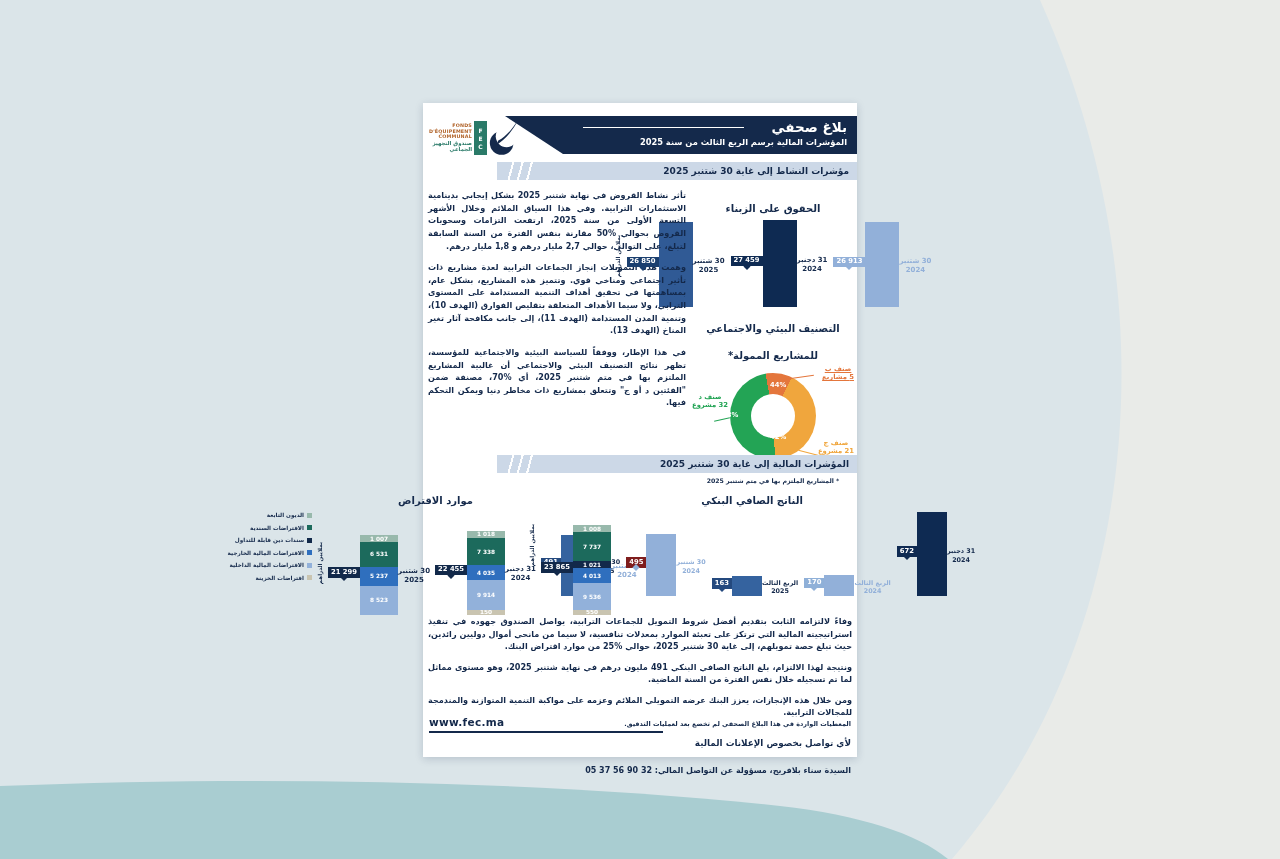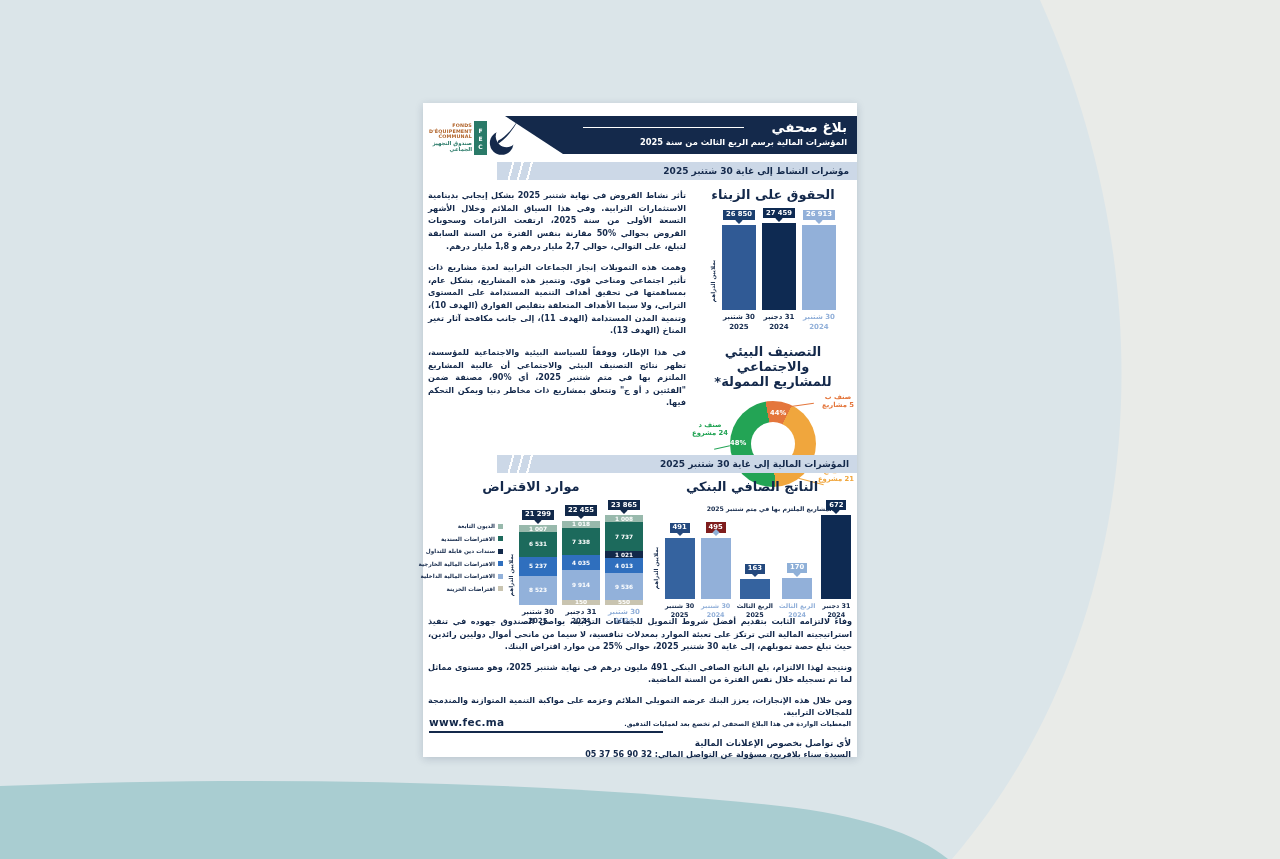--- a/index.html
+++ b/index.html
@@ -28,46 +28,46 @@
           align-items:center;padding-right:8px;box-sizing:border-box;font-size:9px;font-weight:700;}
   .secbar::after{content:'';position:absolute;left:8px;top:0;bottom:0;width:30px;
           background:repeating-linear-gradient(105deg,transparent 0 7px,#fff 7px 9px);}
   .secbar1{top:59px;} .secbar2{top:352px;}
   
   .content1{position:absolute;top:84px;right:0;left:0;padding:0 5px;display:flex;gap:8px;}
   .charts1{width:158px;flex:none;}
   .texts{flex:1;}
   .texts p{font-size:8.1px;font-weight:700;line-height:1.56;text-align:justify;margin:2px 0 9px;}
   
-  .ctitle{font-size:13px;font-weight:700;text-align:center;margin:0 0 6px;}
+  .ctitle{font-size:10px;font-weight:700;text-align:center;margin:16px 0 6px;}
   .plotrow{display:flex;direction:ltr;justify-content:center;align-items:flex-end;gap:6px;}
   .ylab{writing-mode:vertical-rl;transform:rotate(180deg);font-size:5.6px;font-weight:700;
         align-self:flex-end;margin-bottom:30px;color:#14294b;}
-  .bwrap{display:flex;flex-direction:column;align-items:center;justify-content:flex-end;}
+  .bwrap{display:flex;flex-direction:row;align-items:center;justify-content:flex-end;}
   .tag{position:relative;color:#fff;font-size:6.8px;font-weight:700;padding:1.5px 3px;margin-bottom:5px;
        white-space:nowrap;line-height:1.1;}
   .notch{position:absolute;left:50%;bottom:-2.4px;width:5px;height:5px;
          transform:translateX(-50%) rotate(45deg);}
   .bar{width:34px;}
   .xlab{font-size:7px;font-weight:700;text-align:center;line-height:1.3;margin-top:3px;direction:rtl;
         white-space:nowrap;}
   #chart-nbi .bar{width:30px;}
   #chart-nbi .xlab{font-size:6.4px;}
   #chart-borrow .bar{width:38px;display:flex;flex-direction:column;}
   .seg{display:flex;align-items:center;justify-content:center;color:#fff;font-size:5.8px;
        font-weight:700;overflow:hidden;flex:none;}
   
   .donut-block{margin-top:12px;}
   .donut-wrap{position:relative;height:104px;margin-top:6px;}
   .donut{position:absolute;left:36px;top:6px;width:86px;height:86px;border-radius:50%;}
   .hole{position:absolute;inset:21px;background:#fff;border-radius:50%;}
   .pct{position:absolute;color:#fff;font-size:6.8px;font-weight:700;direction:ltr;}
-  .pct-b{top:14px;left:76px;} .pct-c{top:66px;left:76px;} .pct-d{top:44px;left:36px;}
+  .pct-b{top:14px;left:76px;} .pct-c{top:66px;left:76px;} .pct-d{top:44px;left:28px;}
   .co{position:absolute;font-size:6.8px;font-weight:700;line-height:1.25;text-align:center;}
-  .co-b{top:-2px;right:-2px;} .co-c{top:72px;right:-2px;} .co-d{top:26px;left:-2px;}
+  .co-b{top:-2px;right:-2px;text-decoration:underline;} .co-c{top:72px;right:-2px;} .co-d{top:26px;left:-2px;}
   .cline{position:absolute;height:1px;}
   .cline-b{left:88px;top:10px;width:32px;transform:rotate(-8deg);}
   .cline-c{left:104px;top:86px;width:26px;transform:rotate(14deg);}
   .cline-d{left:20px;top:52px;width:16px;transform:rotate(-12deg);}
   .fnote{font-size:6.2px;font-weight:700;text-align:center;margin-top:6px;}
   
   .content2{position:absolute;top:376px;right:0;left:0;padding:0 6px;display:flex;gap:10px;}
   .nbicol{width:198px;flex:none;}
   .borcol{flex:1;}
   .b2row{display:flex;direction:ltr;align-items:flex-end;gap:5px;justify-content:flex-end;}
@@ -79,21 +79,21 @@
   .paras{position:absolute;top:512px;right:5px;left:5px;}
   .paras p{font-size:8.1px;font-weight:700;line-height:1.55;text-align:justify;margin:0 0 8px;}
   
   .footer{position:absolute;top:613px;right:6px;left:6px;}
   .footer-top{display:flex;justify-content:space-between;align-items:flex-end;}
   .disc{font-size:6.5px;font-weight:700;}
   .site{font-size:10.5px;font-weight:700;direction:ltr;letter-spacing:.3px;}
   .rule{height:1.6px;background:#14294b;width:234px;margin:3px auto 5px 0;}
   .contact{text-align:right;}
   .ctitle2{font-size:8.8px;font-weight:700;margin:0;}
-  .cline2{font-size:8px;font-weight:700;margin-top:2px;}
+  .cline2{font-size:8px;font-weight:700;margin-top:18px;}
 </style>
 </head>
 <body>
 
 <div class="canvas">
 
   <svg class="bg" viewBox="0 0 1280 859" aria-hidden="true">
     <rect x="0" y="0" width="1280" height="859" fill="#dbe5e9"></rect>
     <path d="M1040,0 L1280,0 L1280,859 L952,859 C1140,640 1175,300 1040,0 Z" fill="#e9ebe8"></path>
     <path d="M0,786 C250,776 540,780 780,806 C860,815 918,834 948,859 L0,859 Z" fill="#a9cdd1"></path>
@@ -181,30 +181,30 @@
             <div class="co co-b" id="co-b" style="color: rgb(228, 118, 60);">
               <div>صنف ب</div>
               <div>5 مشاريع</div>
             </div>
             <div class="co co-c" id="co-c" style="color: rgb(240, 166, 61);">
               <div>صنف ج</div>
               <div>21 مشروع</div>
             </div>
             <div class="co co-d" id="co-d" style="color: rgb(35, 164, 85);">
               <div>صنف د</div>
-              <div>24 مشروع</div>
+              <div>32 مشروع</div>
             </div>
           </div>
           <div class="fnote">* المشاريع الملتزم بها في متم شتنبر 2025</div>
         </div>
       </div>
       <div class="texts">
         <p>تأثر نشاط القروض في نهاية شتنبر 2025 بشكل إيجابي بدينامية الاستثمارات الترابية. وفي هذا السياق الملائم وخلال الأشهر التسعة الأولى من سنة 2025، ارتفعت التزامات وسحوبات القروض بحوالي %50 مقارنة بنفس الفترة من السنة السابقة لتبلغ، على التوالي، حوالي 2,7 مليار درهم و 1,8 مليار درهم.</p>
         <p>وهمت هذه التمويلات إنجاز الجماعات الترابية لعدة مشاريع ذات تأثير اجتماعي ومناخي قوي. وتتميز هذه المشاريع، بشكل عام، بمساهمتها في تحقيق أهداف التنمية المستدامة على المستوى الترابي، ولا سيما الأهداف المتعلقة بتقليص الفوارق (الهدف 10)، وتنمية المدن المستدامة (الهدف 11)، إلى جانب مكافحة آثار تغير المناخ (الهدف 13).</p>
-        <p>في هذا الإطار، ووفقاً للسياسة البيئية والاجتماعية للمؤسسة، تظهر نتائج التصنيف البيئي والاجتماعي أن غالبية المشاريع الملتزم بها في متم شتنبر 2025، أي %90، مصنفة ضمن "الفئتين د أو ج" وتتعلق بمشاريع ذات مخاطر دنيا ويمكن التحكم فيها.</p>
+        <p>في هذا الإطار، ووفقاً للسياسة البيئية والاجتماعية للمؤسسة، تظهر نتائج التصنيف البيئي والاجتماعي أن غالبية المشاريع الملتزم بها في متم شتنبر 2025، أي %70، مصنفة ضمن "الفئتين د أو ج" وتتعلق بمشاريع ذات مخاطر دنيا ويمكن التحكم فيها.</p>
       </div>
     </div>
 
     <div class="secbar secbar2">
       <span>المؤشرات المالية إلى غاية 30 شتنبر 2025</span>
     </div>
 
     <div class="content2">
       <div class="nbicol">
         <div id="chart-nbi">

